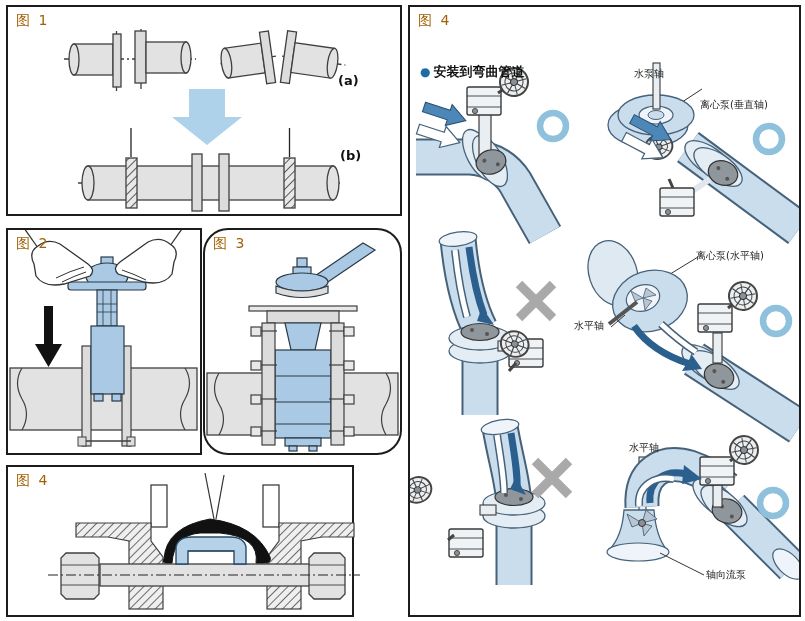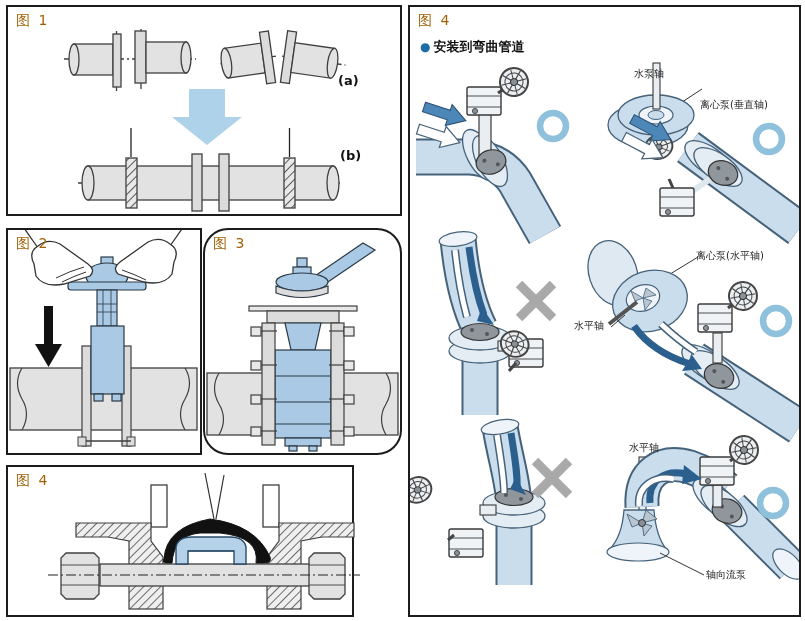--- a/index.html
+++ b/index.html
@@ -3,21 +3,21 @@
 <meta charset="utf-8">
 <style>
   html,body{margin:0;padding:0;background:#fff;}
   .page{position:relative;width:805px;height:621px;background:#ffffff;
         font-family:"DejaVu Sans","Liberation Sans",sans-serif;overflow:hidden;}
   .panel{position:absolute;background:#fff;border:2px solid #1c1c1c;box-sizing:border-box;}
   .panel > svg{position:absolute;left:0;top:0;}
   .fig-label{position:absolute;top:5px;left:8px;font-weight:normal;font-size:14px;color:#a16207;z-index:5;letter-spacing:2px;}
   .annot{position:absolute;font-weight:bold;font-size:13px;color:#111;z-index:5;}
   .small-label{position:absolute;font-size:10px;color:#222;z-index:6;white-space:nowrap;}
-  .hdr{position:absolute;font-size:13px;font-weight:bold;color:#111;z-index:6;white-space:nowrap;}
+  .hdr{position:absolute;font-size:13px;font-weight:bold;color:#111;z-index:6;white-space:nowrap;margin-top:25px;}
   .hdr .bullet{color:#1e6ca6;font-size:12px;margin-right:3px;}
 </style>
 </head>
 <body>
 
 <div class="page">
 
   <section class="panel" style="left:6px;top:5px;width:396px;height:211px;">
     <div class="fig-label">图 1</div>
     <div class="annot" style="left:330px;top:66px;">(a)</div>

